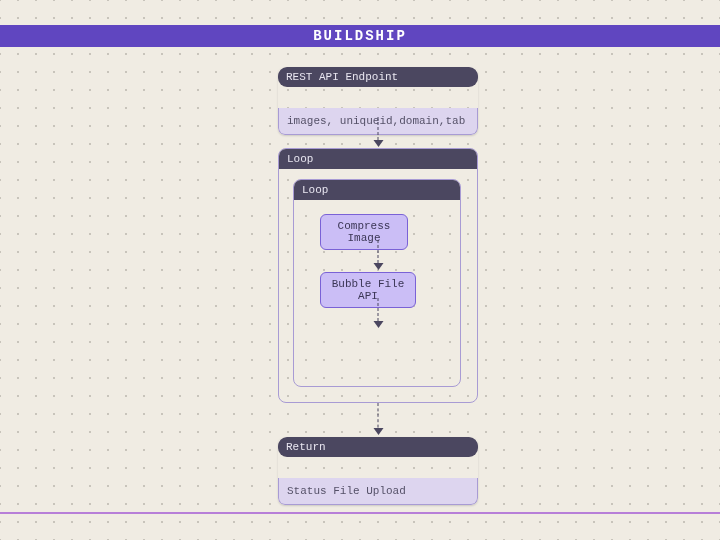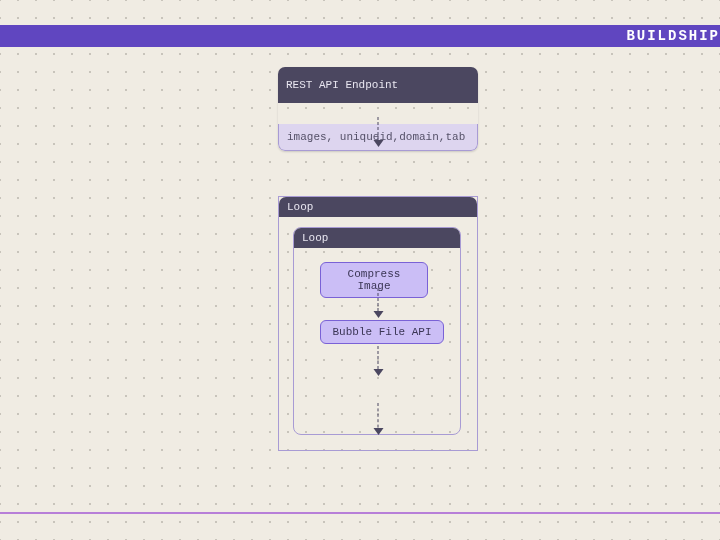--- a/index.html
+++ b/index.html
@@ -11,21 +11,21 @@
     background-size: 18px 18px;
     background-position: 9px 9px;
     font-family: "Courier New", monospace;
     position: relative;
     overflow: hidden;
   }
   .header {
     width: 100%;
     background: #6046c0;
     color: #fff;
-    text-align: right;
+    text-align: center;
     padding: 3px 0;
     font-weight: bold;
     letter-spacing: 2px;
     font-size: 14px;
     margin-top: 25px;
   }
   .canvas {
     position: relative;
     width: 100%;
     height: calc(100% - 46px);
@@ -33,40 +33,40 @@
   .node {
     position: absolute;
     border-radius: 7px;
     overflow: hidden;
     box-shadow: 0 1px 2px rgba(0,0,0,0.15);
   }
   .node-title {
     background: #4b4760;
     color: #e8e6f0;
     font-size: 11px;
-    padding: 12px 8px;
+    padding: 4px 8px;
     font-weight: normal;
+    border-radius: 9px;
   }
   .node-body {
     background: #ddd5ef;
     color: #555168;
     font-size: 11px;
     padding: 7px 8px;
     border: 1px solid #a89bd4;
     border-top: none;
     border-bottom-left-radius: 7px;
     border-bottom-right-radius: 7px;
     margin-top: 21px;
   }
   .loop-outer {
     position: absolute;
     border: 1.5px solid #a89bd4;
-    border-radius: 0;
+    border-radius: 8px;
     background: transparent;
-    margin-top: 48px;
   }
   .loop-title {
     background: #4b4760;
     color: #e8e6f0;
     font-size: 11px;
     padding: 4px 8px;
     border-top-left-radius: 7px;
     border-top-right-radius: 7px;
   }
   .loop-inner {
@@ -123,31 +123,35 @@
   </div>
 
   <div class="arrow" style="left:378px; top:70px; height:28px;"></div>
 
   <div class="loop-outer" style="left:278px; top:101px; width:200px; height:255px;">
     <div class="loop-title">Loop</div>
 
     <div class="loop-inner" style="left:14px; top:30px; width:168px; height:208px;">
       <div class="loop-title">Loop</div>
 
-      <div class="pill" style="left:26px; top:34px; width:108px;">
+      <div class="pill" style="left:26px; top:34px; width:88px;">
         <span>Compress Image</span>
       </div>
       <div class="arrow" style="left:84px; top:60px; height:28px;"></div>
 
-      <div class="pill" style="left:26px; top:92px; width:124px;">
+      <div class="pill" style="left:26px; top:92px; width:96px;">
         <span>Bubble File API</span>
       </div>
       <div class="arrow" style="left:84px; top:118px; height:28px;"></div>
 
     </div>
   </div>
 
   <div class="arrow" style="left:378px; top:356px; height:30px;"></div>
 
+  <div class="node" style="left:278px; top:390px; width:200px;">
+    <div class="node-title">Return</div>
+    <div class="node-body">Status File Upload</div>
+  </div>
 
   <div class="hr-accent" style="top:465px;"></div>
 
 </div>
 
 </body></html>

